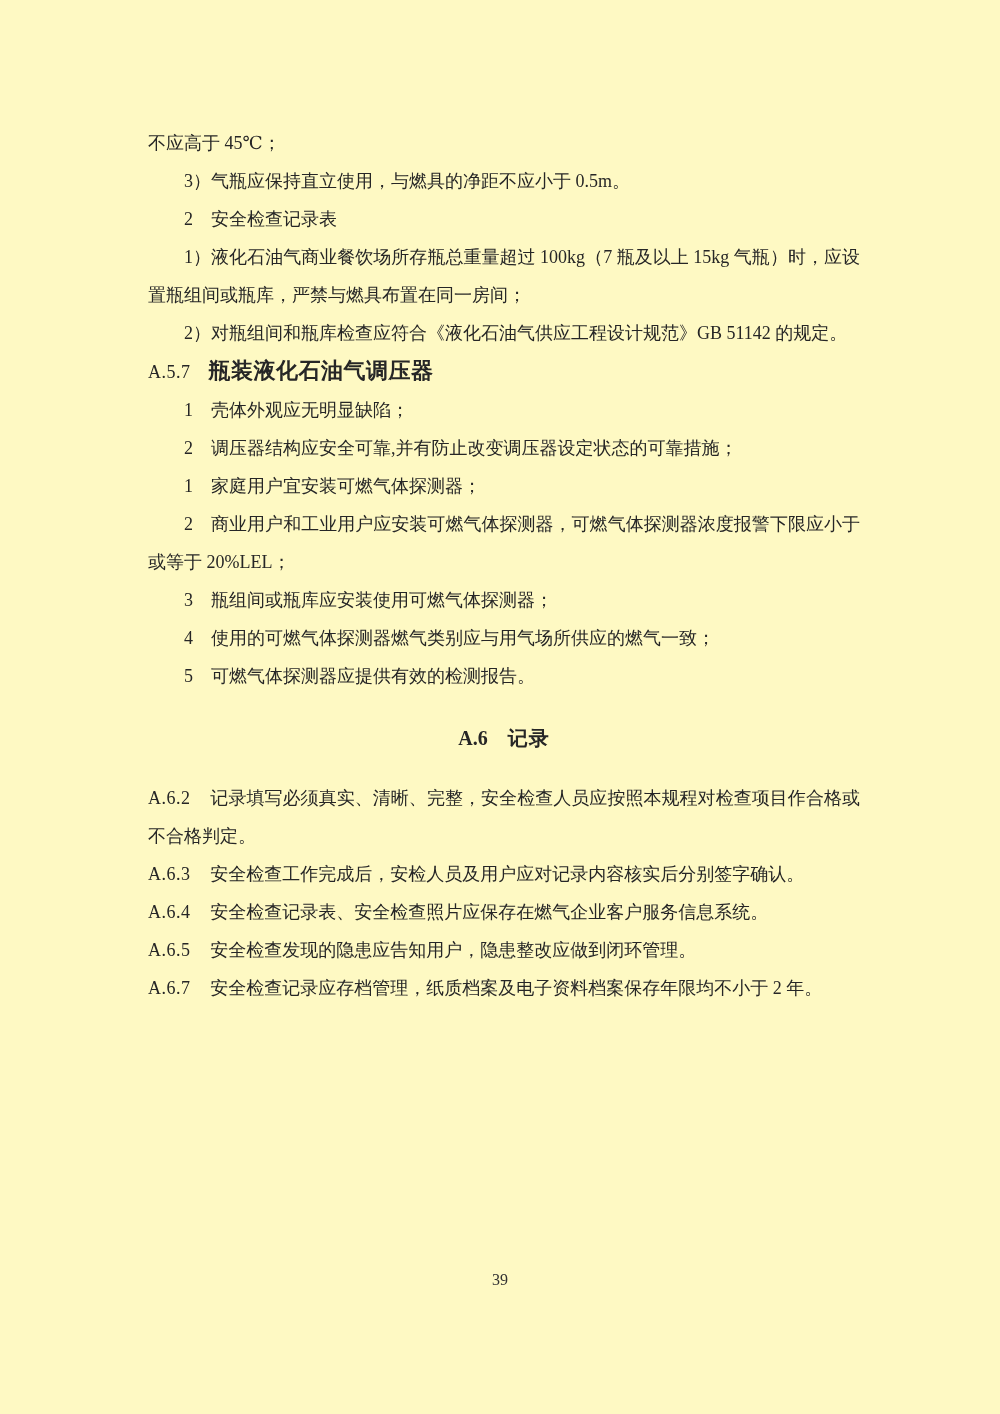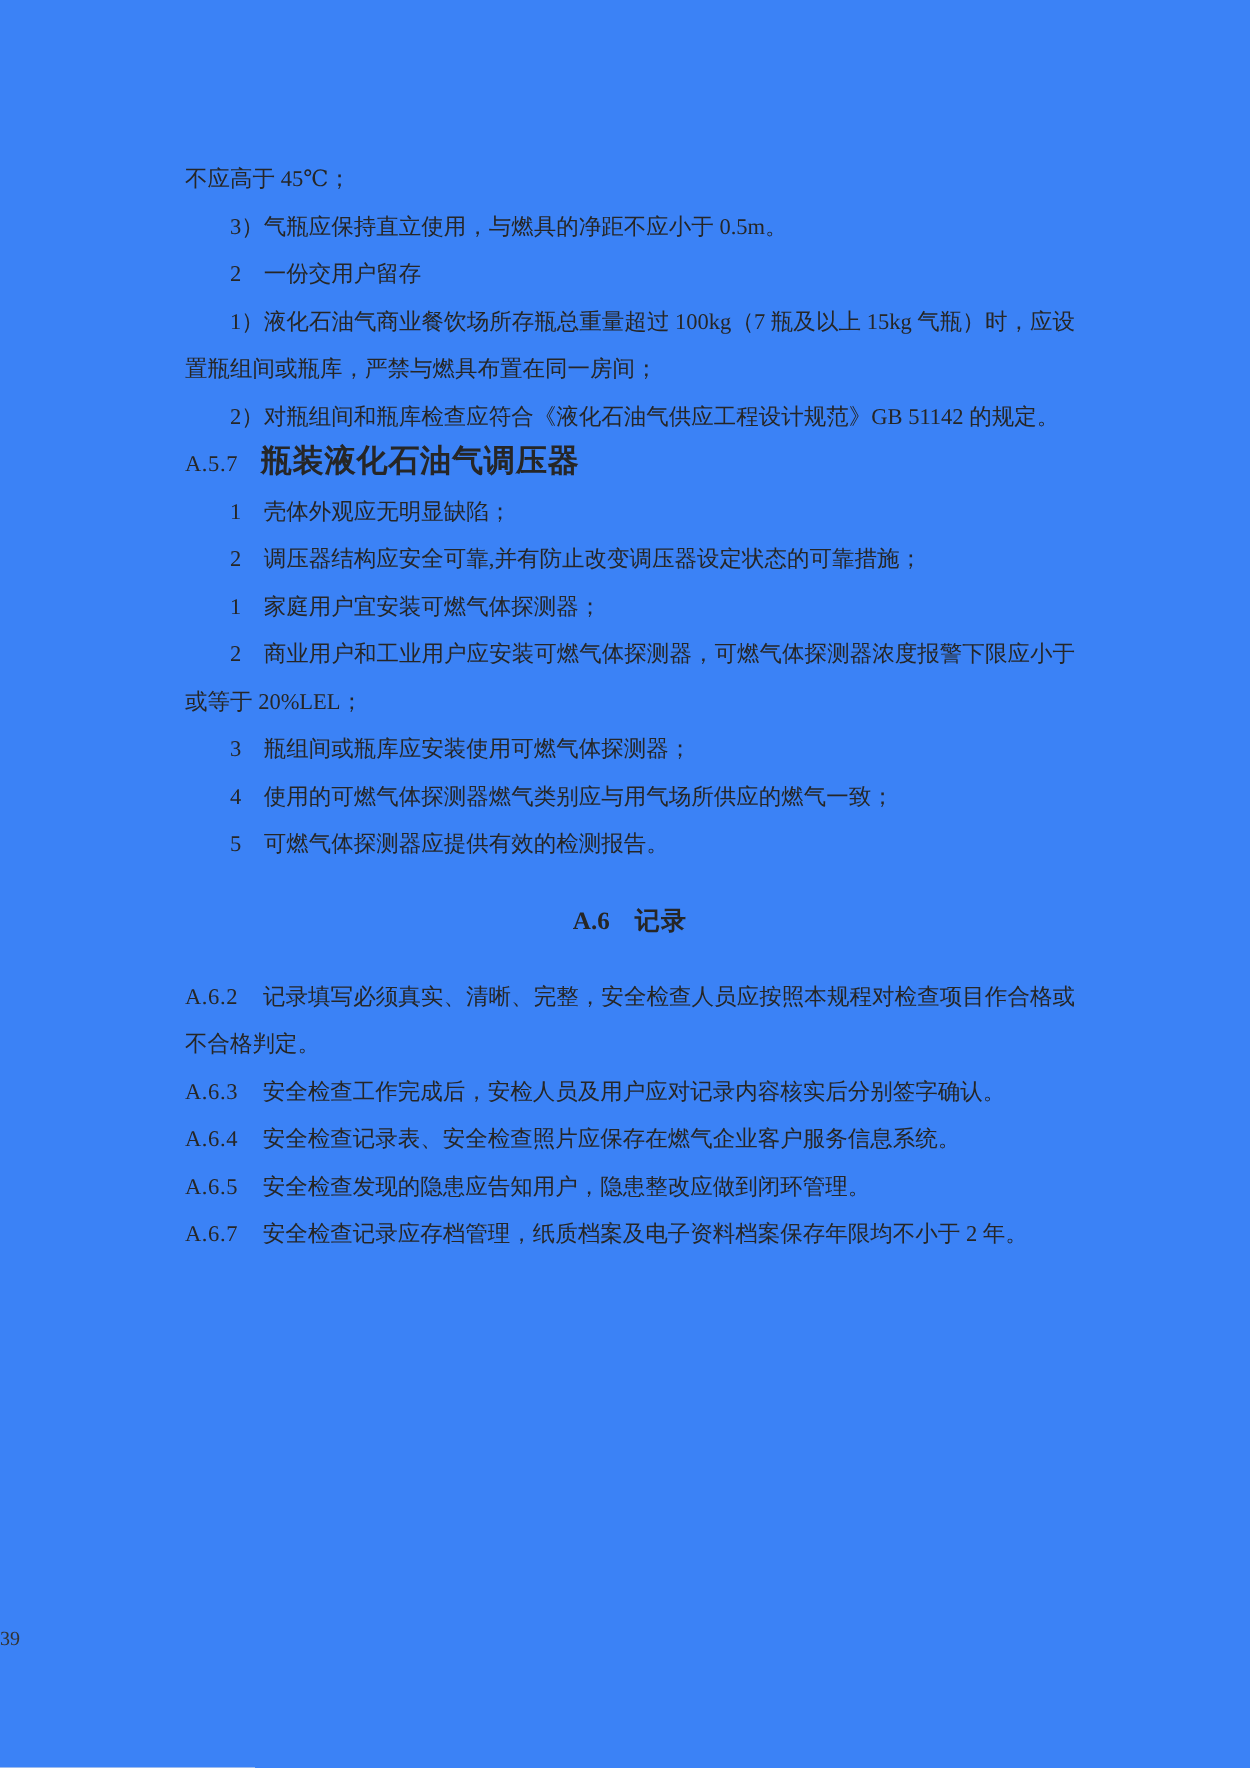--- a/index.html
+++ b/index.html
@@ -5,21 +5,21 @@
   html, body {
     margin: 0;
     padding: 0;
     background: #e8e8e8;
   }
   .page {
     position: relative;
     width: 1000px;
     height: 1414px;
     margin: 0 auto;
-    background: #3b82f6;
+    background: #fef9c3;
     overflow: hidden;
     font-family: "Liberation Serif", "DejaVu Serif", serif;
     color: #262626;
   }
   .doc-body {
     position: absolute;
     left: 148px;
     top: 124px;
     width: 712px;
     font-size: 18px;
@@ -38,23 +38,23 @@
   .p-item { text-indent: 2em; }
   .p-item .lbl { margin-right: 1.0em; }
   
   .p-heading { text-indent: 0; }
   .p-heading .lbl {
     font-weight: 400;
     margin-right: 1.0em;
     letter-spacing: 0.5px;
   }
   .p-heading .txt {
-    font-family: Liberation Mono, monospace;
+    font-family: Liberation Sans, sans-serif;
     font-weight: 700;
-    font-size: 25px;
+    font-size: 22px;
     letter-spacing: 0.5px;
   }
   
   .p-title {
     text-align: center;
     text-indent: 0;
     margin-top: 24px !important;
     margin-bottom: 22px !important;
     font-size: 20px;
   }
@@ -68,37 +68,37 @@
     letter-spacing: 1px;
   }
   
   .p-clause { text-indent: 0; }
   .p-clause .lbl {
     margin-right: 1.1em;
     letter-spacing: 0.5px;
   }
   .page-number {
     position: absolute;
-    top: 1300px;
+    top: 1268px;
     left: 0;
     width: 100%;
-    text-align: left;
+    text-align: center;
     font-size: 16px;
     line-height: 24px;
     color: #333333;
   }
 </style>
 </head>
 <body>
 
 <div class="page">
   <main class="doc-body">
       <p class="p-flush"><span class="txt">不应高于 45℃；</span></p>
       <p class="p-indent"><span class="txt">3）气瓶应保持直立使用，与燃具的净距不应小于 0.5m。</span></p>
-      <p class="p-item"><span class="lbl">2</span><span class="txt">一份交用户留存</span></p>
+      <p class="p-item"><span class="lbl">2</span><span class="txt">安全检查记录表</span></p>
       <p class="p-indent"><span class="txt">1）液化石油气商业餐饮场所存瓶总重量超过 100kg（7 瓶及以上 15kg 气瓶）时，应设置瓶组间或瓶库，严禁与燃具布置在同一房间；</span></p>
       <p class="p-indent"><span class="txt">2）对瓶组间和瓶库检查应符合《液化石油气供应工程设计规范》GB 51142 的规定。</span></p>
       <p class="p-heading"><span class="lbl">A.5.7</span><span class="txt">瓶装液化石油气调压器</span></p>
       <p class="p-item"><span class="lbl">1</span><span class="txt">壳体外观应无明显缺陷；</span></p>
       <p class="p-item"><span class="lbl">2</span><span class="txt">调压器结构应安全可靠,并有防止改变调压器设定状态的可靠措施；</span></p>
       <p class="p-item"><span class="lbl">1</span><span class="txt">家庭用户宜安装可燃气体探测器；</span></p>
       <p class="p-item"><span class="lbl">2</span><span class="txt">商业用户和工业用户应安装可燃气体探测器，可燃气体探测器浓度报警下限应小于或等于 20%LEL；</span></p>
       <p class="p-item"><span class="lbl">3</span><span class="txt">瓶组间或瓶库应安装使用可燃气体探测器；</span></p>
       <p class="p-item"><span class="lbl">4</span><span class="txt">使用的可燃气体探测器燃气类别应与用气场所供应的燃气一致；</span></p>
       <p class="p-item"><span class="lbl">5</span><span class="txt">可燃气体探测器应提供有效的检测报告。</span></p>

